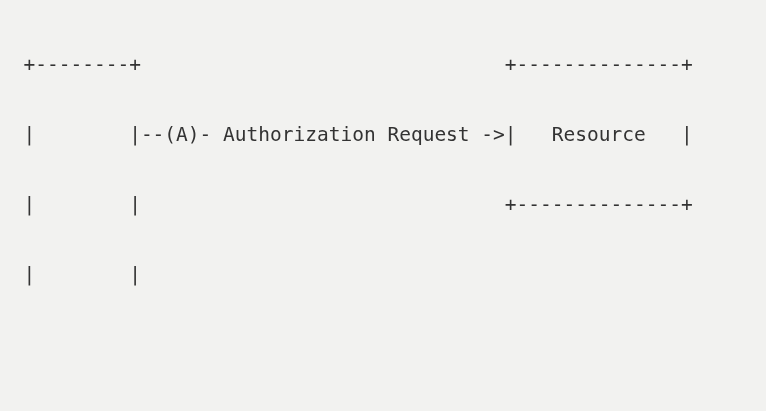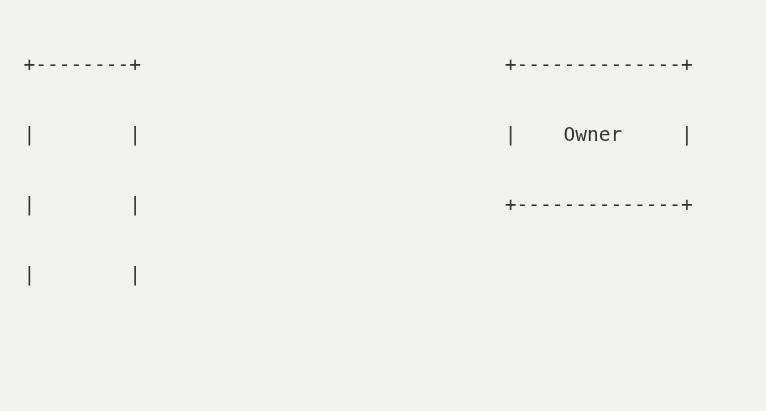--- a/index.html
+++ b/index.html
@@ -26,21 +26,21 @@
     display: block;
     height: 23.35px;
     white-space: pre;
   }
 </style>
 </head>
 <body>
 
 <div id="ascii-diagram">
   <span class="ascii-line">  +--------+                               +--------------+</span>
-  <span class="ascii-line">  |        |                               |    Owner     |</span>
+  <span class="ascii-line">  |        |--(A)- Authorization Request -&gt;|   Resource   |</span>
   <span class="ascii-line">  |        |                               +--------------+</span>
   <span class="ascii-line">  |        |                                               </span>
   
   
   
   
   
   
   
   

